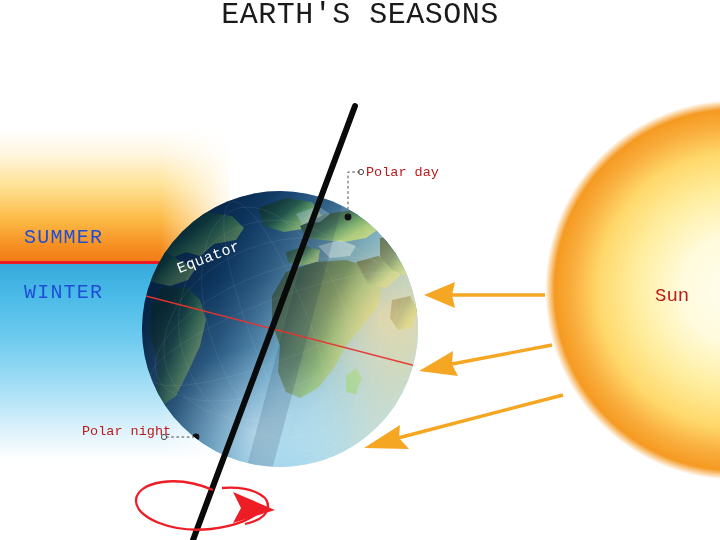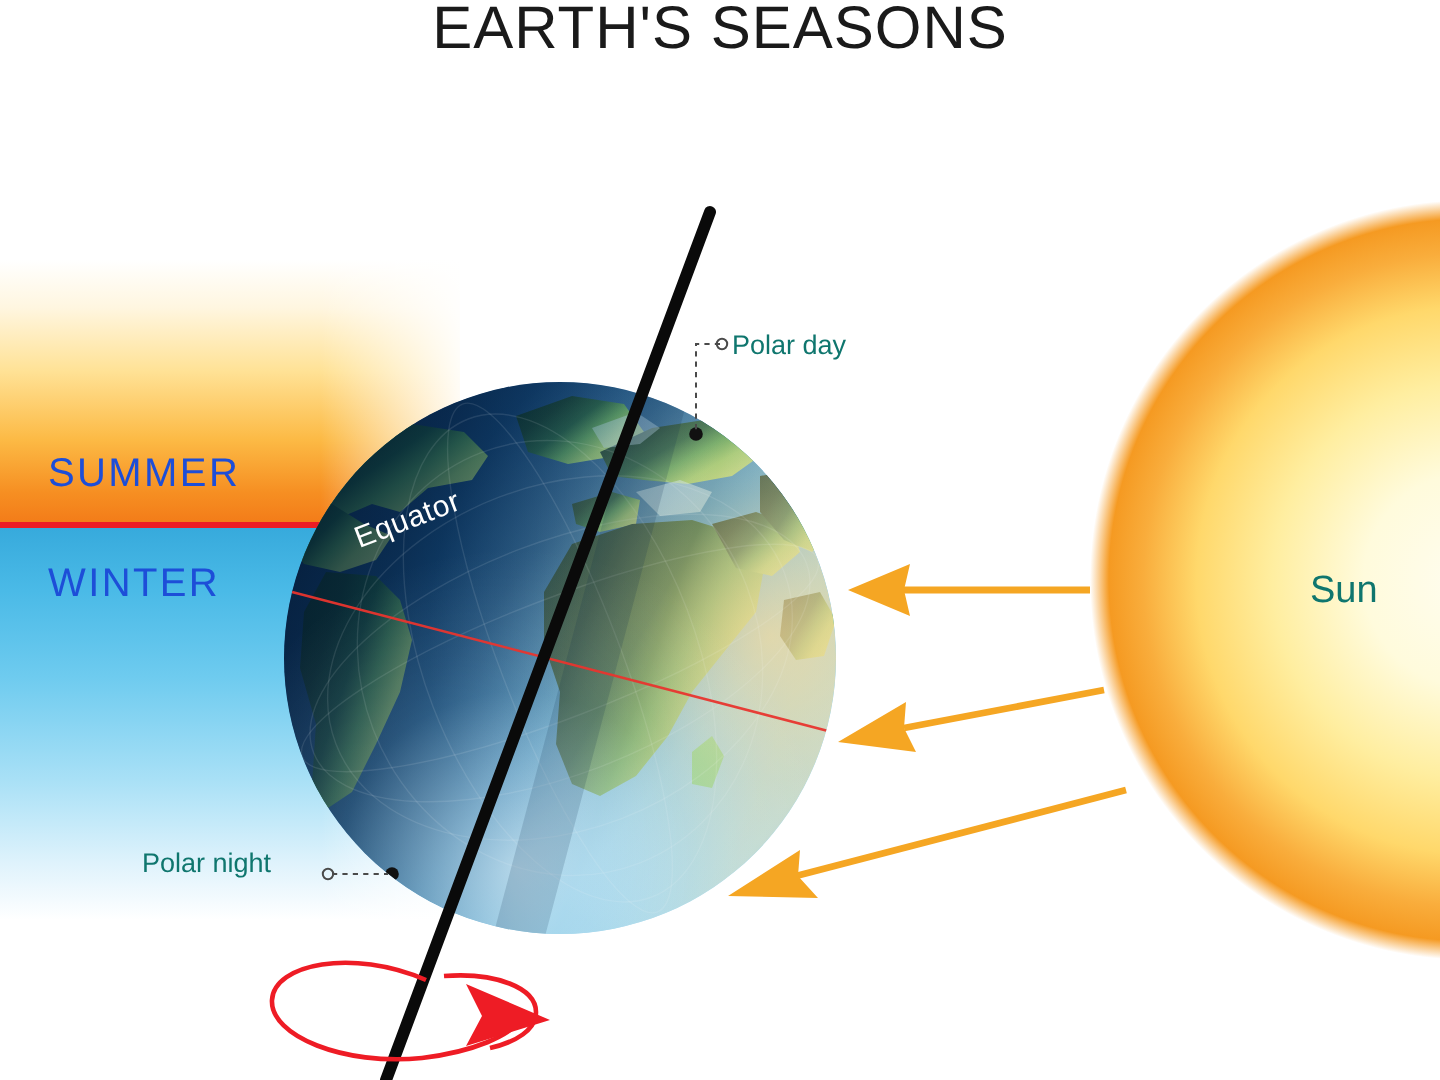--- a/index.html
+++ b/index.html
@@ -6,20 +6,21 @@
   html,body{margin:0;padding:0;background:#ffffff;}
   body{
     width:720px;height:540px;
     font-family:"Liberation Sans", sans-serif;
     overflow:hidden;
     position:relative;
   }
   #stage{
     position:absolute;left:0;top:0;width:720px;height:384px;
     background:#ffffff;
+    font-family:Liberation Mono, monospace;
   }
   #scene{position:absolute;left:0;top:0;width:720px;height:540px;}
 
   
   .title{
     position:absolute;
     left:0;top:-2px;width:720px;
     text-align:center;
     font-size:30px;
     letter-spacing:0.5px;
@@ -72,26 +73,26 @@
   
   .band-fade{
     position:absolute;left:120px;top:130px;width:115px;height:332px;
     background:linear-gradient(to right, rgba(255,255,255,0) 0%, rgba(255,255,255,0) 35%, rgba(255,255,255,1) 100%);
     pointer-events:none;
   }
 
   
   .callout{
     position:absolute;
-    color:#0f766e;
+    color:#b91c1c;
     font-size:13.5px;
     white-space:nowrap;
   }
   .callout-polar-day{left:366px;top:165px;}
-  .callout-polar-night{left:71px;top:424px;}
+  .callout-polar-night{left:82px;top:424px;}
   .callout-sun{left:655px;top:285px;font-size:19px;}
   .callout-equator{
     left:175px;top:262px;
     color:#ffffff;font-size:15px;
     transform:rotate(-21deg);
     transform-origin:left top;
     letter-spacing:0.4px;
   }
 </style>
 </head>

